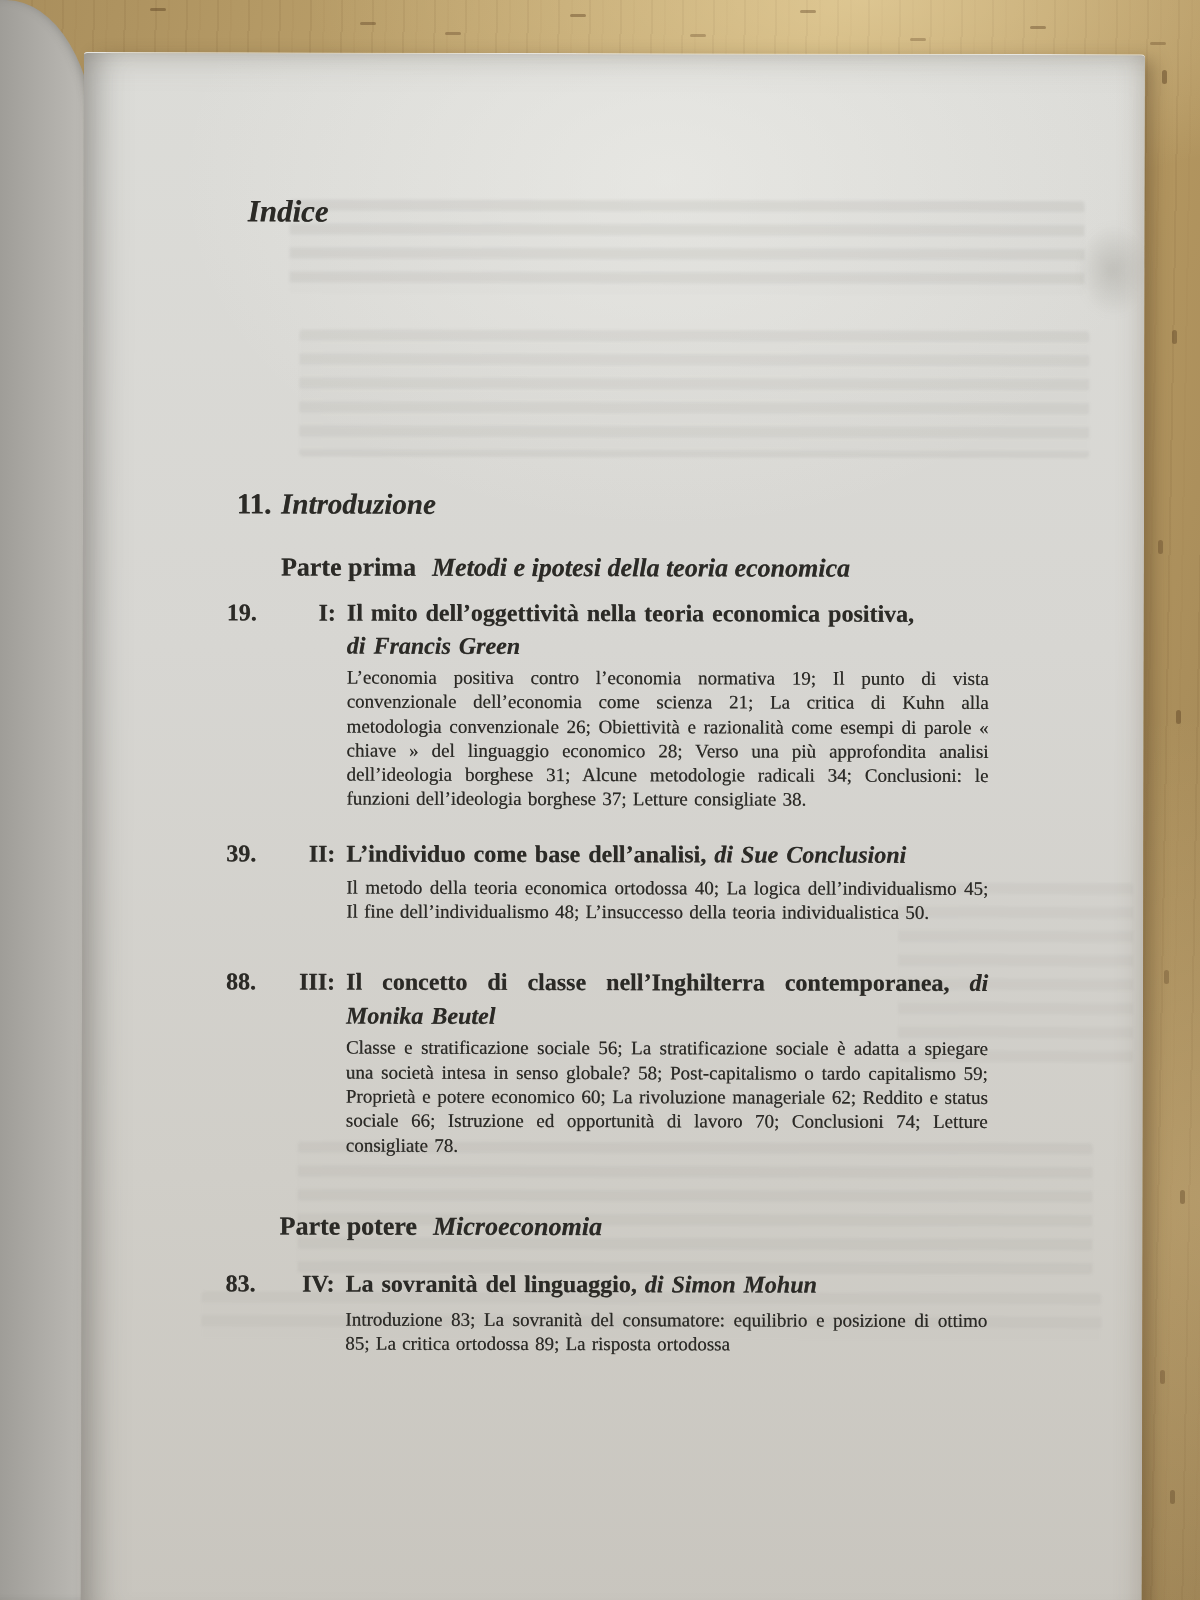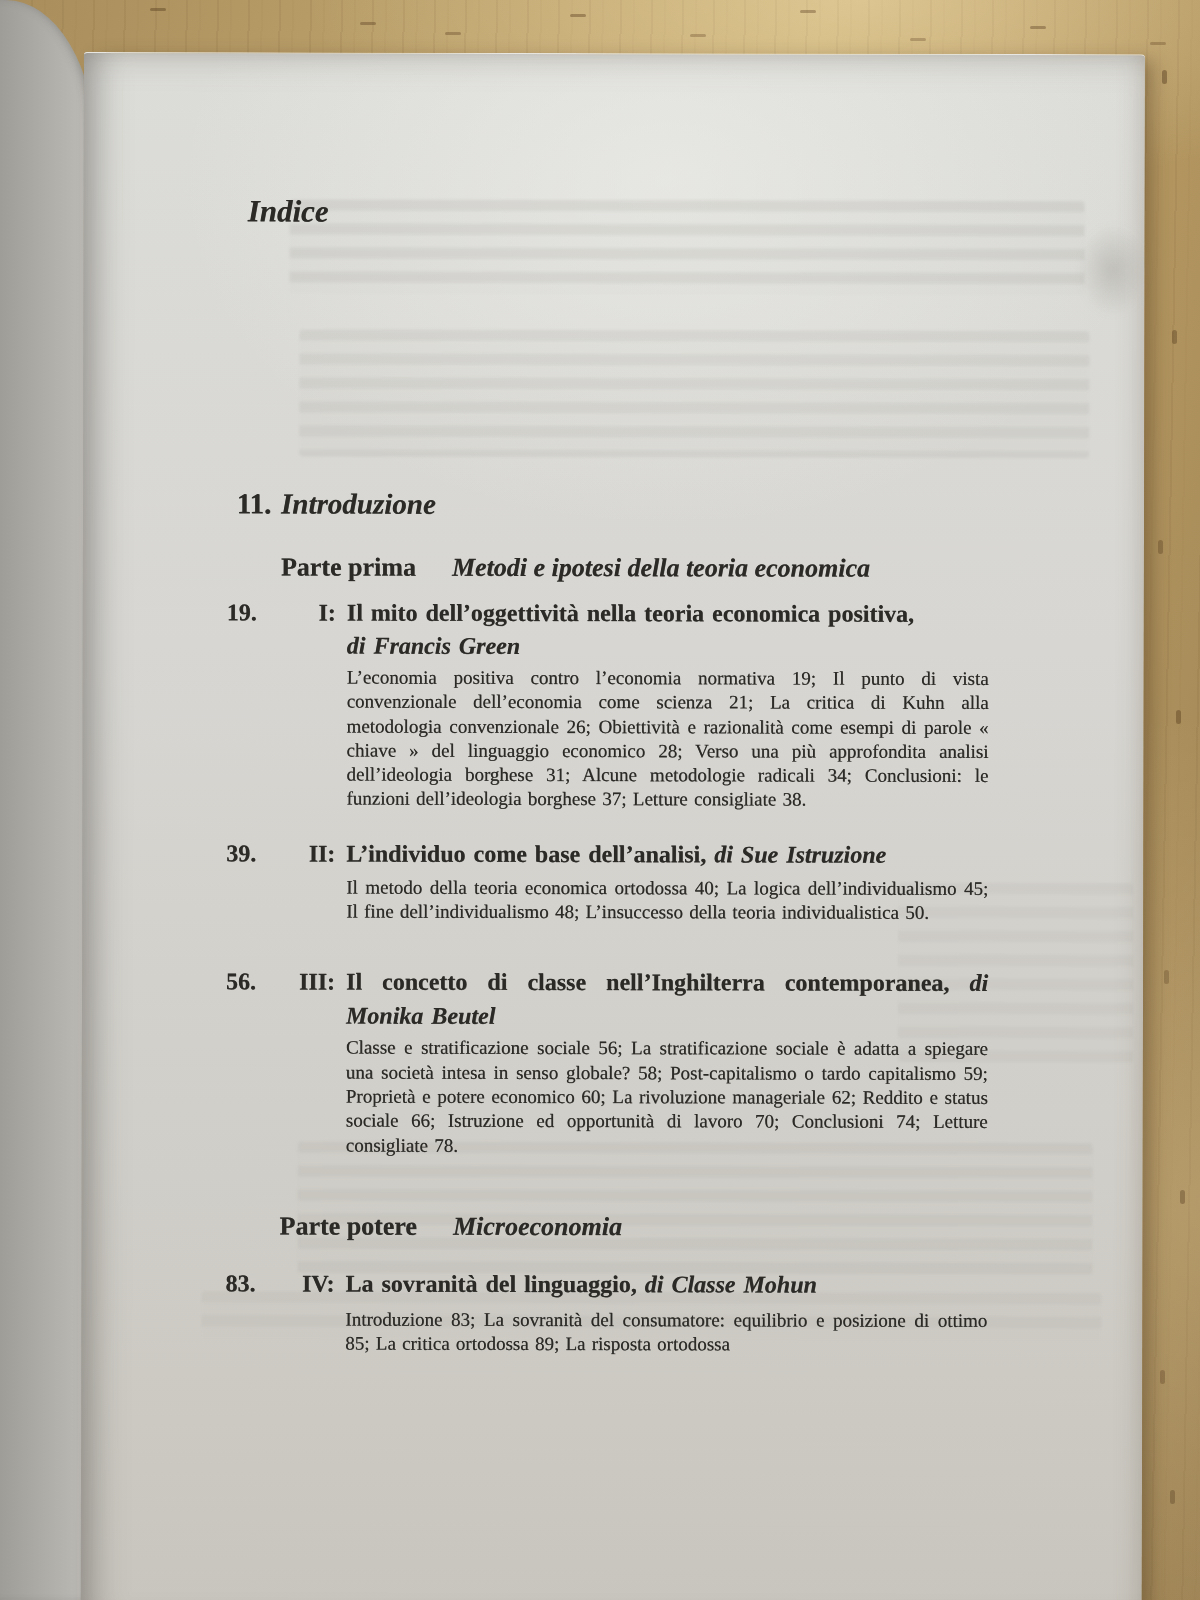--- a/index.html
+++ b/index.html
@@ -59,21 +59,21 @@
     background:radial-gradient(closest-side, rgba(140,138,130,.34), rgba(140,138,130,0) 72%);
     filter:blur(3px);}
   
   .content{position:relative;z-index:1;padding:0 155px 0 144px;color:#2b2a26;}
   .ink{text-shadow:0.3px 0.2px 0.3px rgba(43,42,38,.65);}
   .page-title{margin:138px 0 0 20px;font-size:31px;line-height:39px;font-style:italic;font-weight:bold;}
   .intro-row{margin-top:255px;display:flex;font-size:29px;line-height:36px;font-weight:bold;}
   .intro-row .pagenum{flex:0 0 54px;text-align:center;}
   .intro-row .intro-label{font-style:italic;text-align:right;}
   .part-row{margin:29px 0 0 54px;font-size:26px;line-height:33px;font-weight:bold;}
-  .part-row .part-title{font-style:italic;margin-left:36px;}
+  .part-row .part-title{font-style:italic;margin-left:16px;}
   .part-row.second{margin-top:52px;}
   .entry{margin-top:26px;}
   .entry.e1{margin-top:13px;}
   .entry.e3{margin-top:41px;}
   .entry.e4{margin-top:25px;}
   .entry-head{display:flex;font-size:24px;line-height:33px;font-weight:bold;}
   .e3 .entry-head{line-height:34px;}
   .entry-head .pagenum{flex:0 0 54px;}
   .entry-head .numeral{flex:0 0 55px;text-align:right;}
   .entry-title{flex:1;margin:0 0 0 11px;font-size:24px;font-weight:bold;text-align:justify;word-spacing:2px;}
@@ -120,41 +120,41 @@
         <span class="numeral">I:</span>
         <h2 class="entry-title"><span>Il mito dell’oggettività nella teoria economica positiva,</span> <em>di Francis Green</em></h2>
       </div>
       <p class="entry-summary ink">L’economia positiva contro l’economia normativa 19; Il punto di vista convenzionale dell’economia come scienza 21; La critica di Kuhn alla metodologia convenzionale 26; Obiettività e razionalità come esempi di parole « chiave » del linguaggio economico 28; Verso una più approfondita analisi dell’ideologia borghese 31; Alcune metodologie radicali 34; Conclusioni: le funzioni dell’ideologia borghese 37; Letture consigliate 38.</p>
     </section>
 
     <section class="entry e2">
       <div class="entry-head ink">
         <span class="pagenum">39.</span>
         <span class="numeral">II:</span>
-        <h2 class="entry-title"><span>L’individuo come base dell’analisi,</span> <em>di Sue Istruzione</em></h2>
+        <h2 class="entry-title"><span>L’individuo come base dell’analisi,</span> <em>di Sue Conclusioni</em></h2>
       </div>
       <p class="entry-summary ink">Il metodo della teoria economica ortodossa 40; La logica dell’individualismo 45; Il fine dell’individualismo 48; L’insuccesso della teoria individualistica 50.</p>
     </section>
 
     <section class="entry e3">
       <div class="entry-head ink">
-        <span class="pagenum">56.</span>
+        <span class="pagenum">88.</span>
         <span class="numeral">III:</span>
         <h2 class="entry-title"><span>Il concetto di classe nell’Inghilterra contemporanea,</span> <em>di Monika Beutel</em></h2>
       </div>
       <p class="entry-summary ink">Classe e stratificazione sociale 56; La stratificazione sociale è adatta a spiegare una società intesa in senso globale? 58; Post-capitalismo o tardo capitalismo 59; Proprietà e potere economico 60; La rivoluzione manageriale 62; Reddito e status sociale 66; Istruzione ed opportunità di lavoro 70; Conclusioni 74; Letture consigliate 78.</p>
     </section>
 
     <div class="part-row second ink">
       <span class="part-label">Parte potere</span><span class="part-title">Microeconomia</span>
     </div>
 
     <section class="entry e4">
       <div class="entry-head ink">
         <span class="pagenum">83.</span>
         <span class="numeral">IV:</span>
-        <h2 class="entry-title"><span>La sovranità del linguaggio,</span> <em>di Classe Mohun</em></h2>
+        <h2 class="entry-title"><span>La sovranità del linguaggio,</span> <em>di Simon Mohun</em></h2>
       </div>
       <p class="entry-summary ink">Introduzione 83; La sovranità del consumatore: equilibrio e posizione di ottimo 85; La critica ortodossa 89; La risposta ortodossa</p>
     </section>
 
   </div>
 </div>
 
 </body></html>

